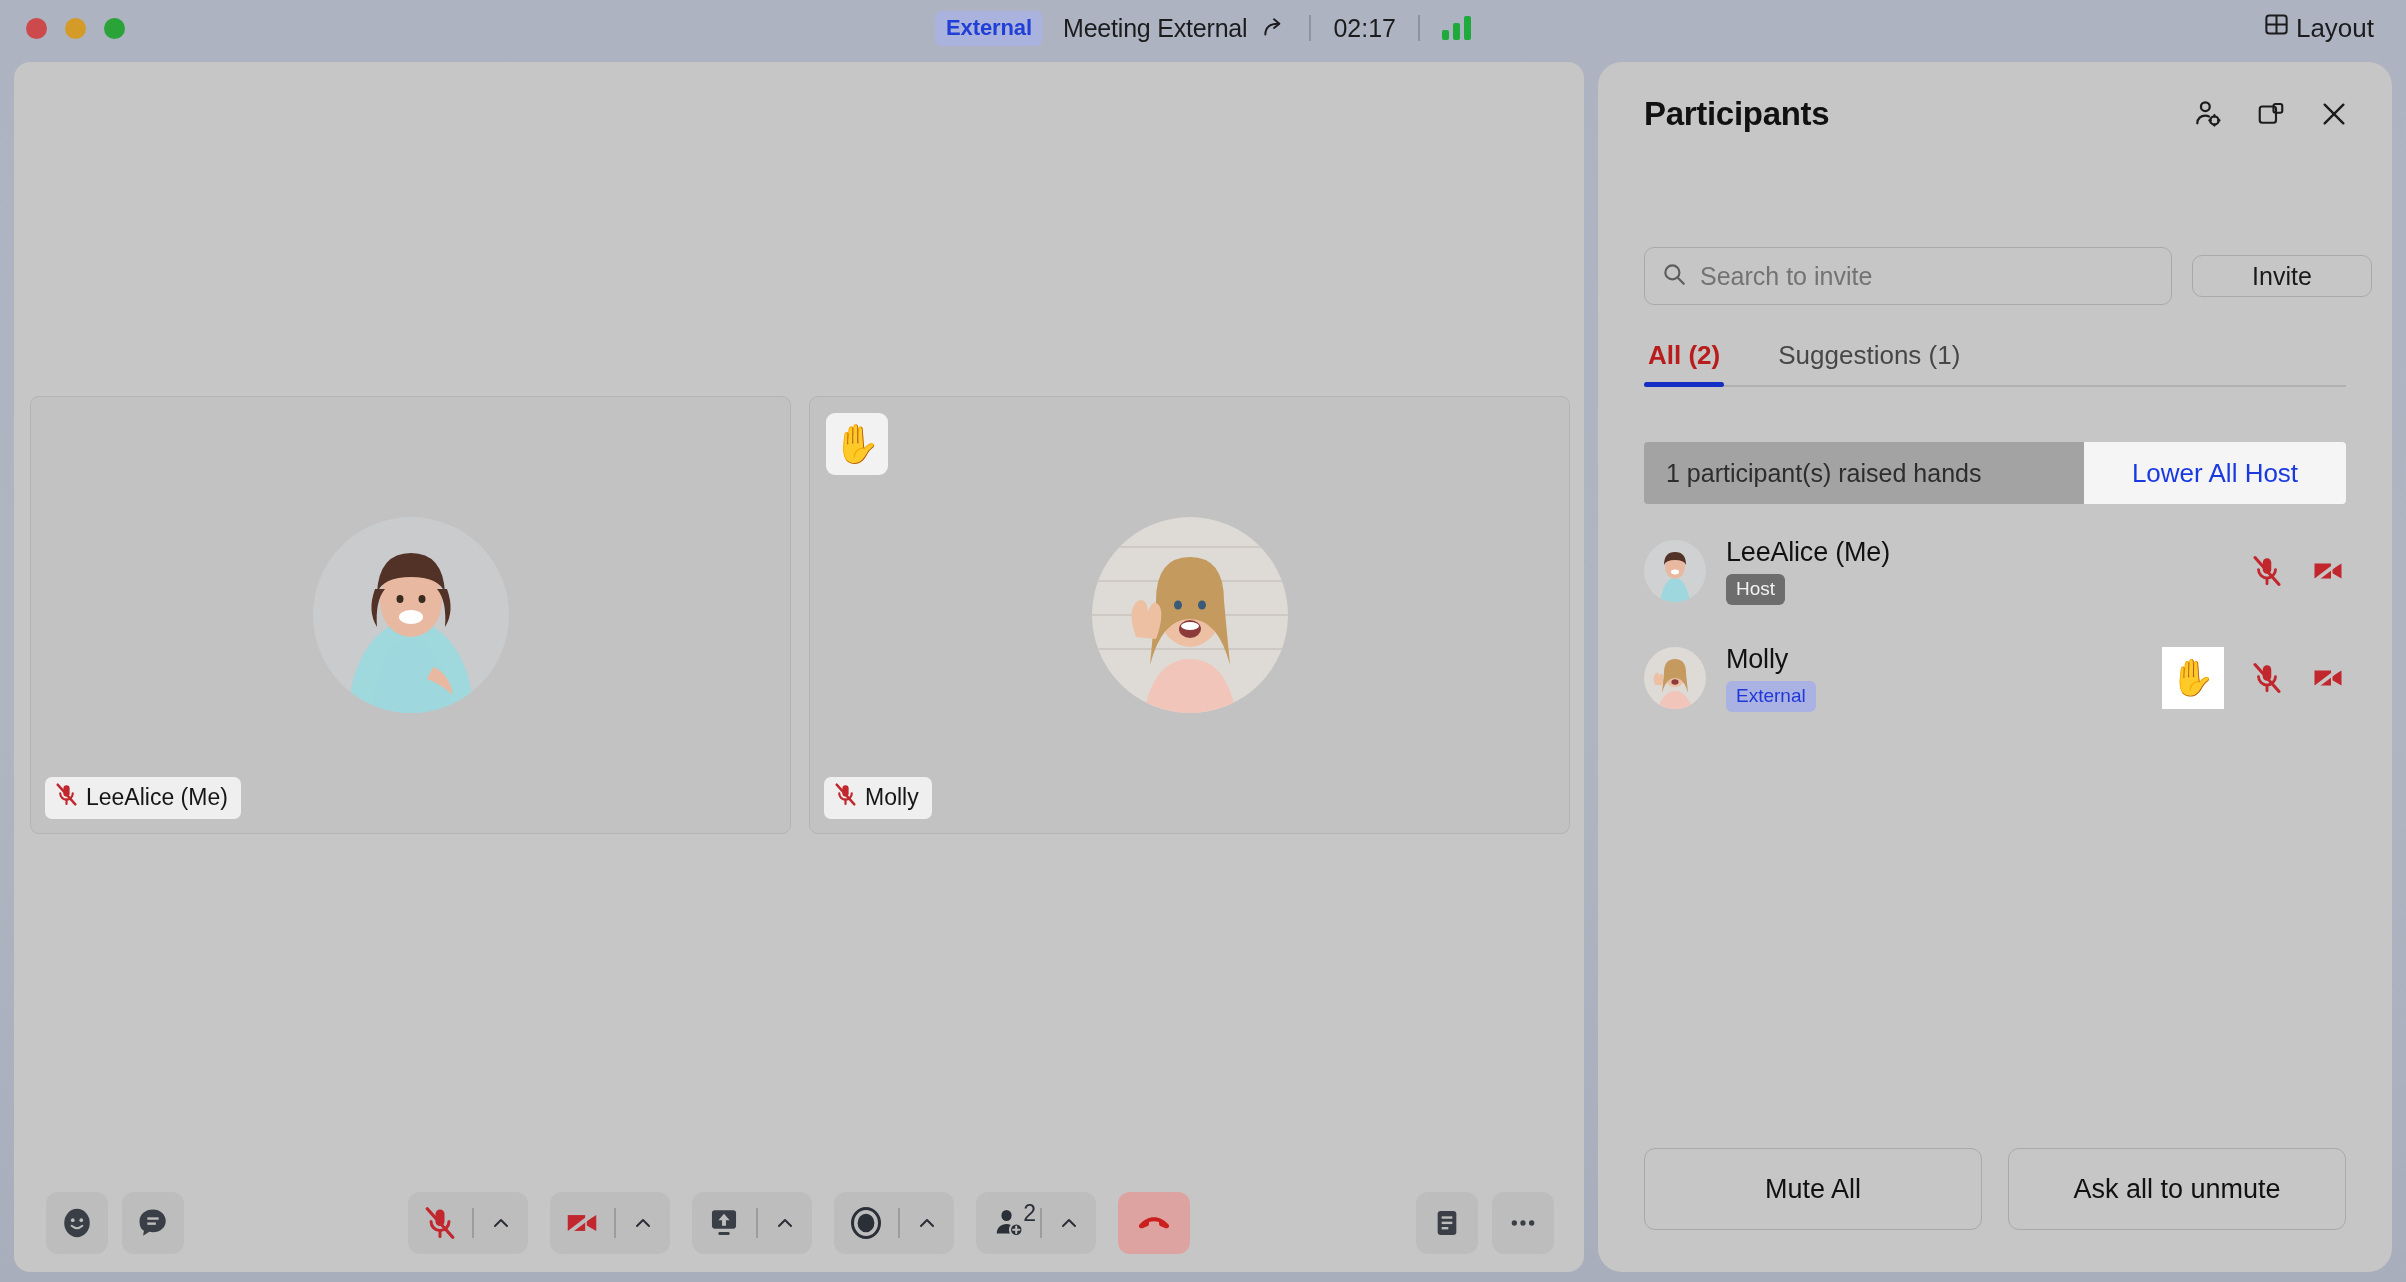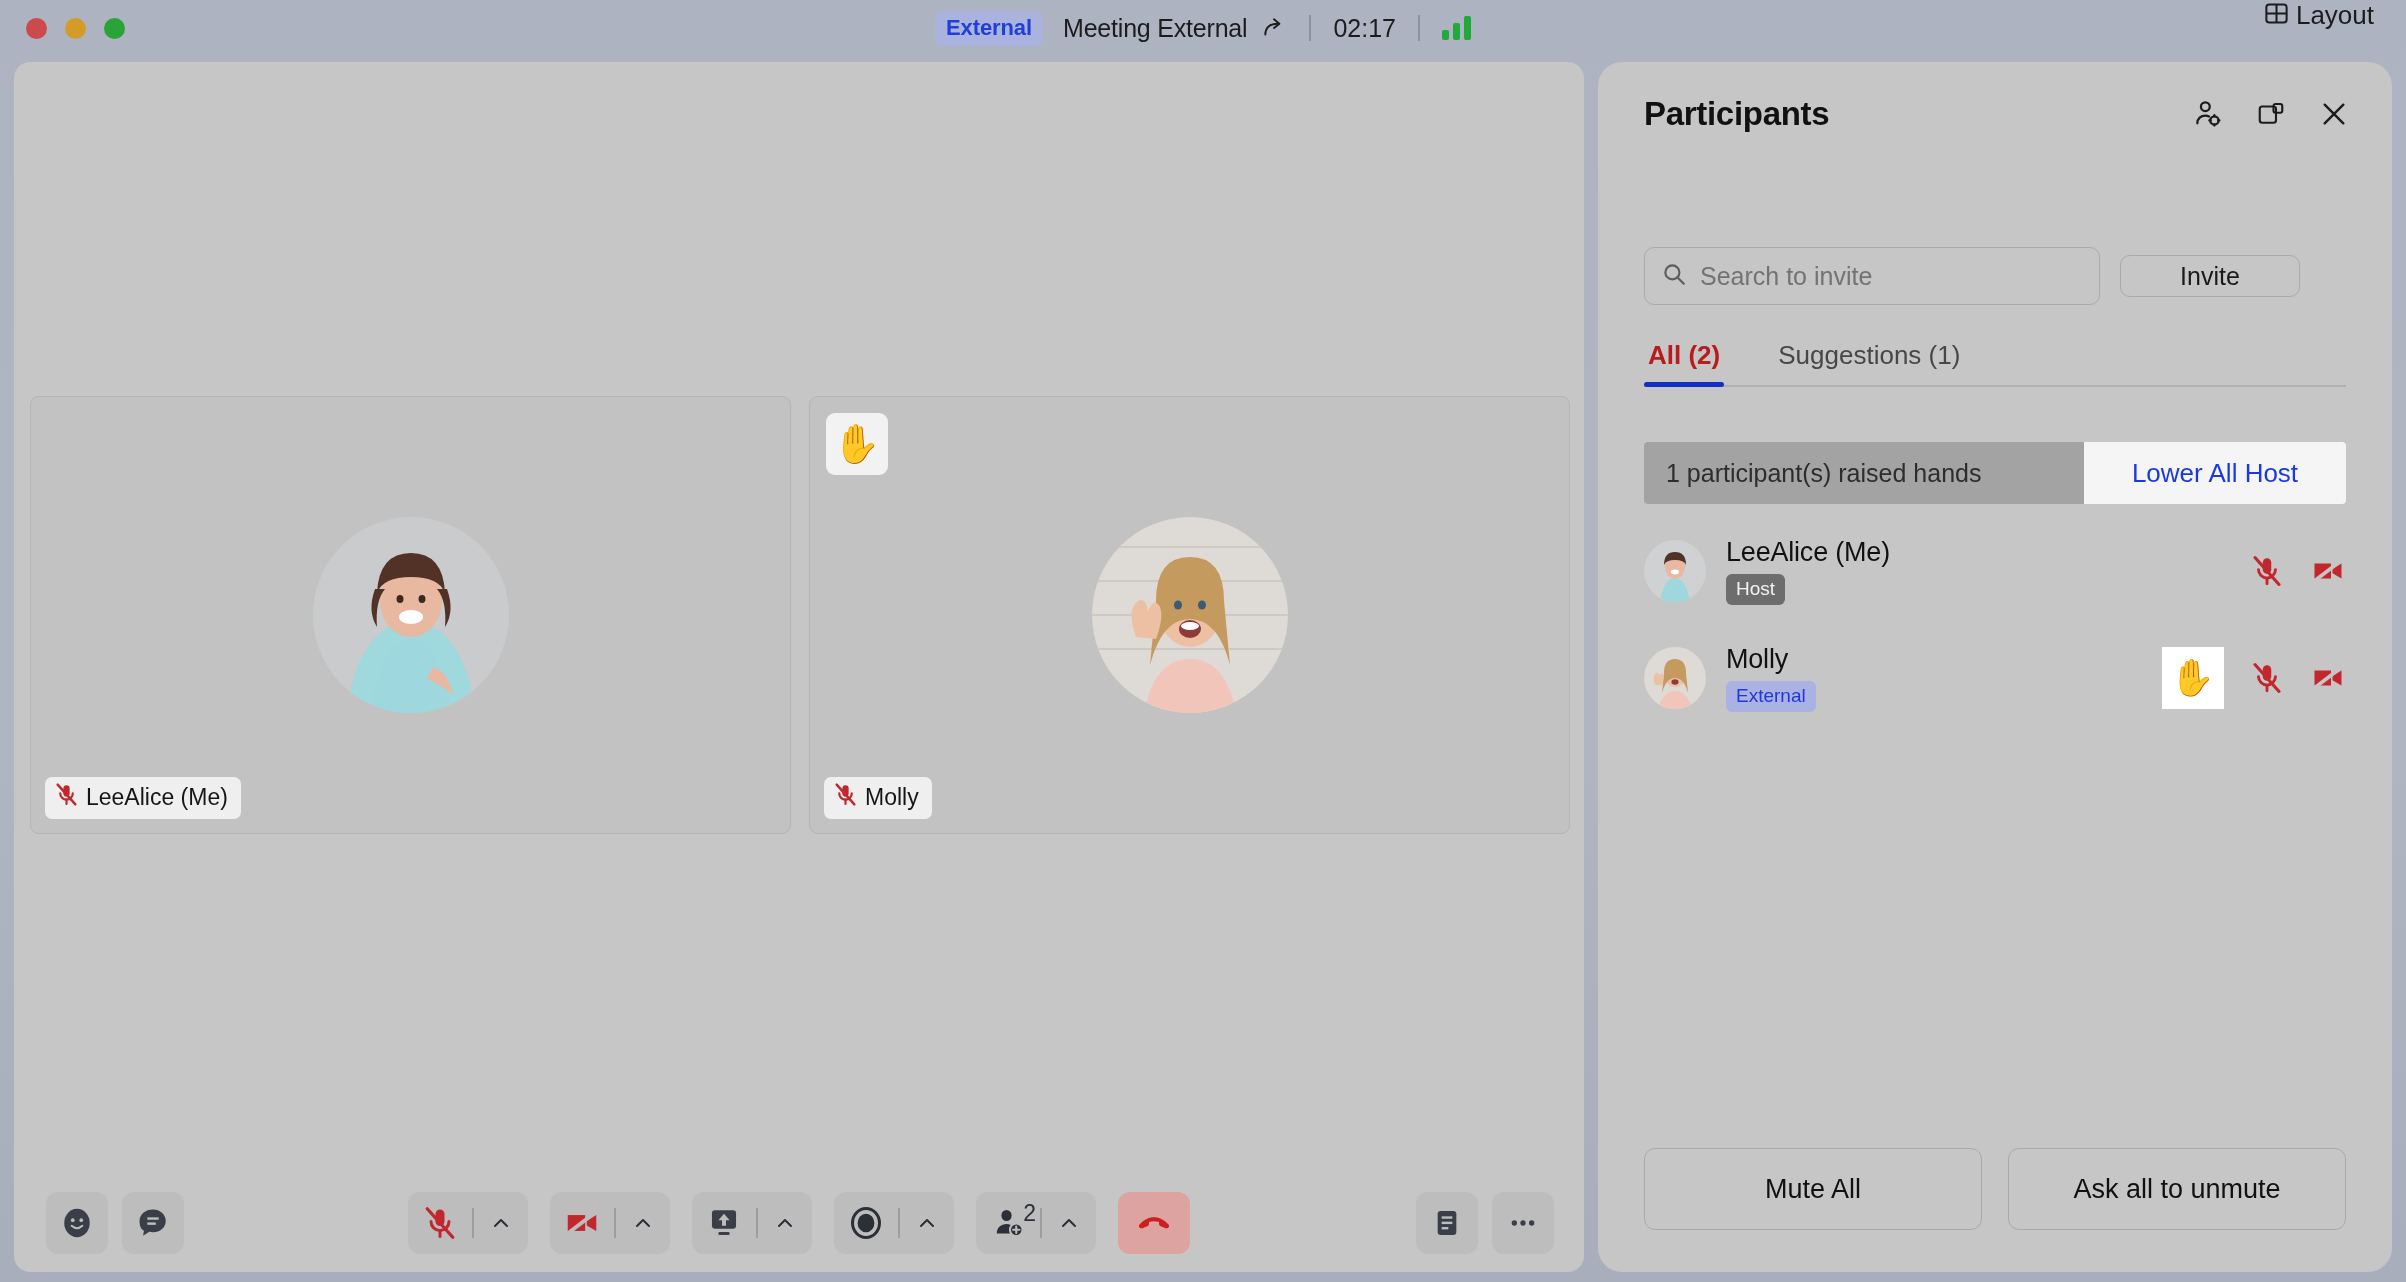--- a/index.html
+++ b/index.html
@@ -48,21 +48,21 @@
   .vsep { width: 2px; height: 26px; background: #8d93a3; margin: 0 22px; }
   .timer { font-size: 25px; color: #1c1c1e; letter-spacing: 0px; }
   .signal { display: flex; align-items: flex-end; gap: 4px; height: 24px; }
   .signal i { display: block; width: 7px; background: #1faa3c; border-radius: 2px; }
   .signal i:nth-child(1) { height: 10px; }
   .signal i:nth-child(2) { height: 17px; }
   .signal i:nth-child(3) { height: 24px; }
 
   .layout-btn {
     position: absolute; right: 32px; top: 0; height: 56px;
-    display: flex; align-items: flex-start; gap: 6px;
+    display: flex; align-items: center; gap: 6px;
     font-size: 26px; color: #1c1c1e; cursor: pointer;
   }
 
   
   .stage {
     position: absolute; left: 14px; top: 62px;
     width: 1570px; height: 1210px;
     background: #c6c6c6; border-radius: 16px;
     overflow: hidden;
   }
@@ -154,21 +154,21 @@
   .panel-head-icons {
     margin-left: auto; display: flex; align-items: center; gap: 32px;
   }
   .phi { cursor: pointer; display: flex; align-items: center; justify-content: center; }
 
   .search-row {
     position: absolute; left: 46px; top: 185px;
     display: flex; gap: 20px; align-items: center;
   }
   .search-box {
-    width: 456px; height: 58px; border: 1.5px solid #a9a9a9;
+    width: 528px; height: 58px; border: 1.5px solid #a9a9a9;
     border-radius: 10px; display: flex; align-items: center;
     padding: 0 16px; gap: 13px; background: transparent;
   }
   .search-box input {
     border: 0; outline: 0; background: transparent;
     font-family: "Liberation Sans", sans-serif;
     font-size: 25px; color: #2a2a2a; width: 100%;
   }
   .search-box input::placeholder { color: #737373; }
   .invite-btn {

